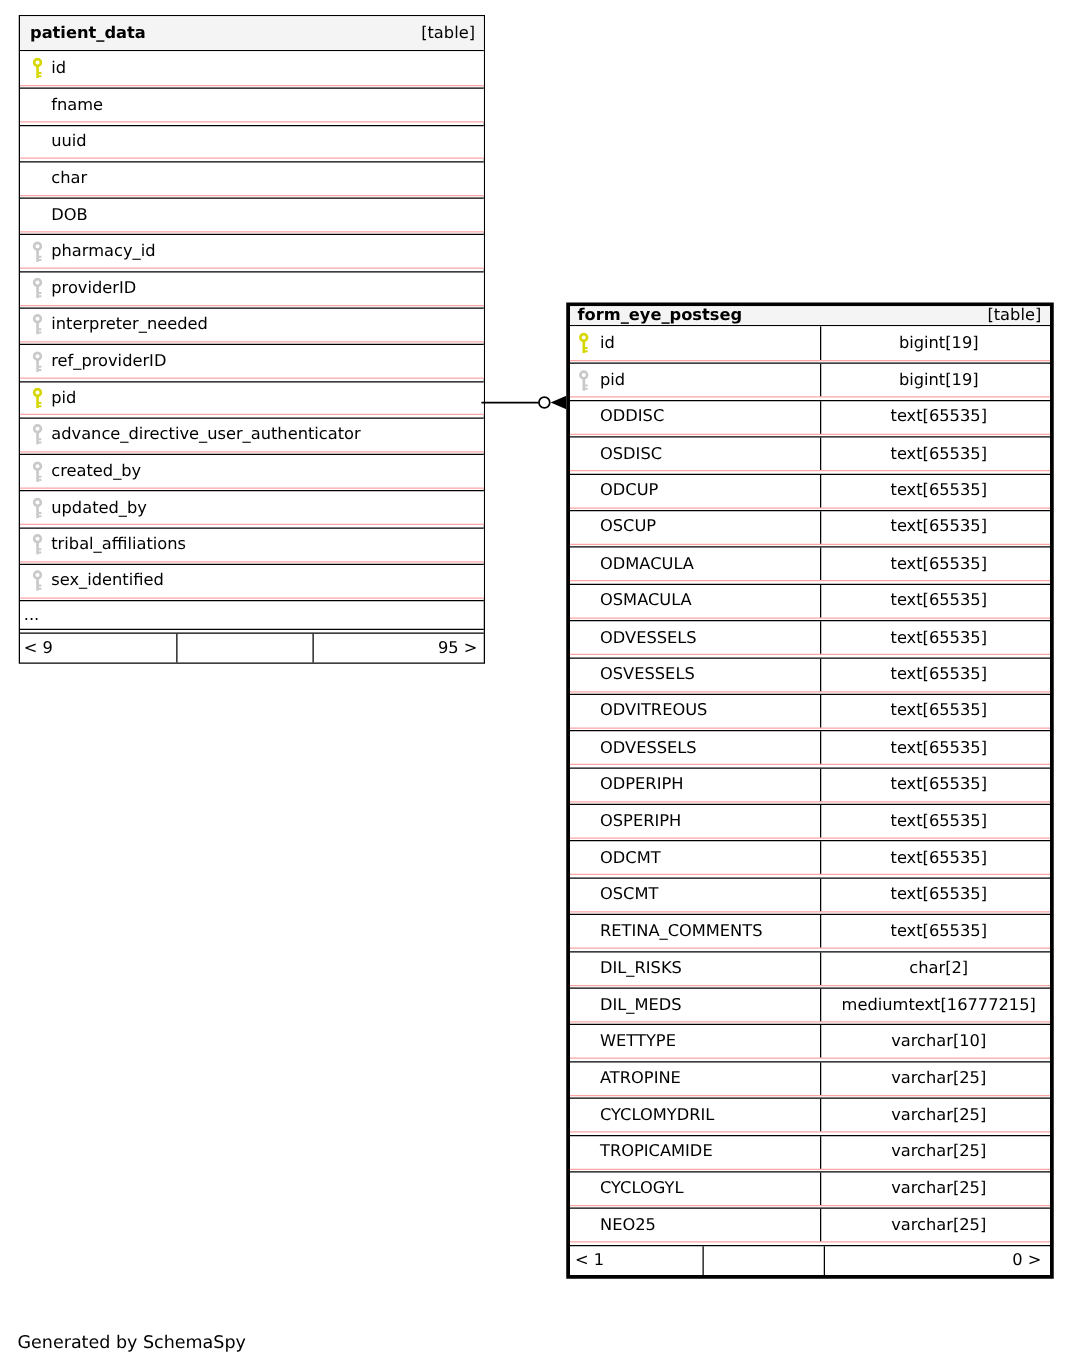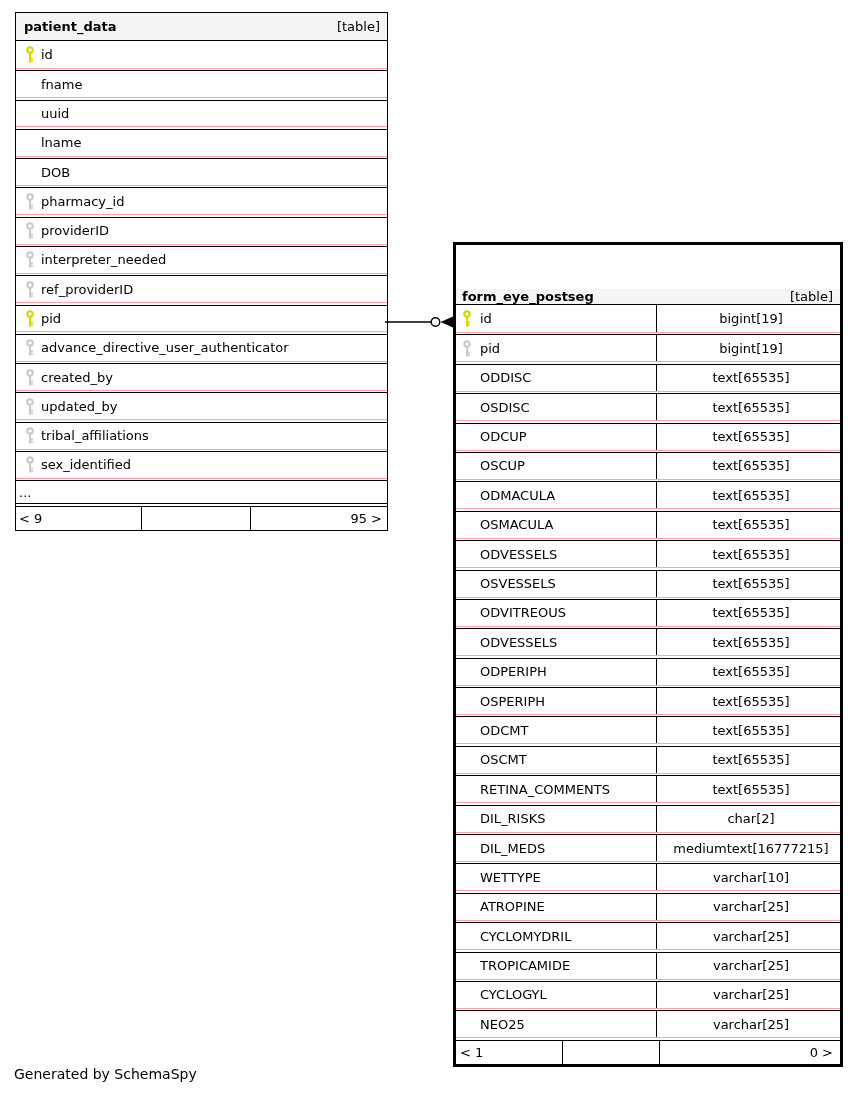--- a/index.html
+++ b/index.html
@@ -21,21 +21,21 @@
   .tbl-patient { left: 15px; top: 12px; width: 373px; }
   .tbl-form    { left: 453px; top: 242px; width: 390px; border-width: 3px; }
 
   .tbl-header {
     display: flex; justify-content: space-between; align-items: center;
     background: #f4f4f4;
     border-bottom: 1.5px solid #000;
     height: 28px;
     padding: 0 7px 0 8px;
   }
-  .tbl-form .tbl-header { height: 16px; padding-left: 6px; margin-top: 44px; }
+  .tbl-form .tbl-header { height: 16px; padding-left: 6px; }
   .tbl-title { font-weight: bold; white-space: nowrap; text-align: center; }
   .tbl-badge { white-space: nowrap; }
 
   .row {
     display: flex; align-items: center;
     height: 27.9px;
     border-bottom: 1px solid #fca5a5;
     background: #fff;
     text-align: center;
   }
@@ -121,21 +121,21 @@
         <div class="row">
         <span class="icon-slot"></span>
         <span class="col-name">fname</span>
       </div>
         <div class="row">
         <span class="icon-slot"></span>
         <span class="col-name">uuid</span>
       </div>
         <div class="row">
         <span class="icon-slot"></span>
-        <span class="col-name">lname</span>
+        <span class="col-name">char</span>
       </div>
         <div class="row">
         <span class="icon-slot"></span>
         <span class="col-name">DOB</span>
       </div>
         <div class="row">
         <span class="icon-slot">
             <svg width="10" height="17" viewBox="0 0 10 17">
               <circle cx="5" cy="4" r="2.7" fill="none" stroke="#c9c9c9" stroke-width="2.1"></circle>
               <rect x="4" y="6.3" width="2.1" height="10.2" fill="#c9c9c9"></rect>

